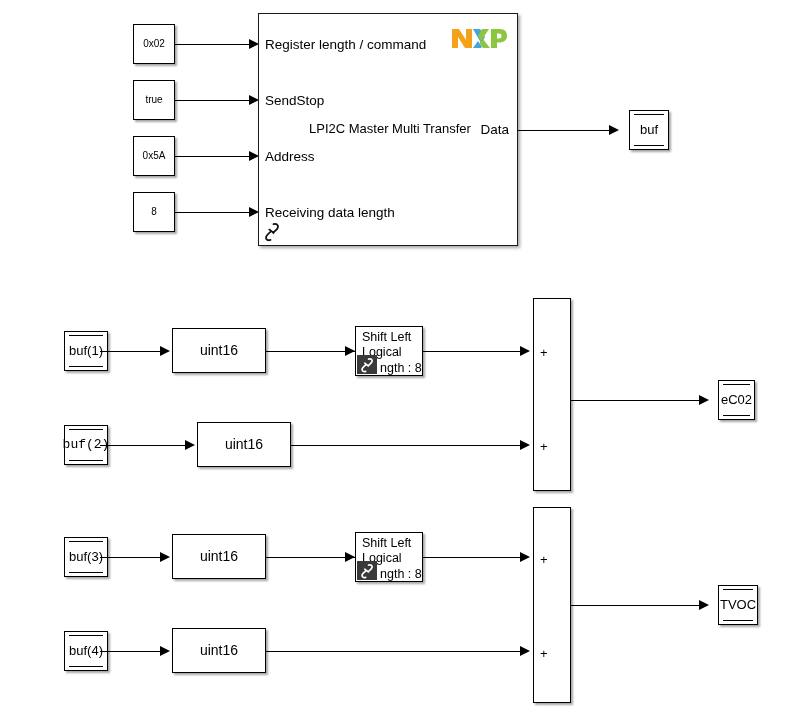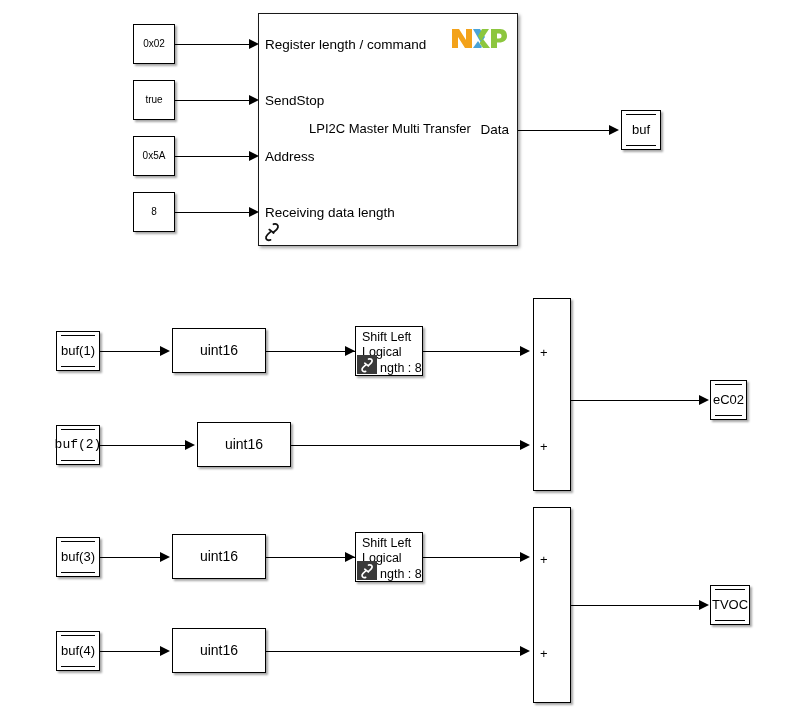--- a/index.html
+++ b/index.html
@@ -41,20 +41,21 @@
   .const {
     font-size: 10px;
   }
 
   
   .tag {
     flex-direction: column;
     justify-content: space-between;
     padding: 3px 4px;
     font-size: 13px;
+    margin-left: 8px;
   }
   .tag .rule {
     width: 100%;
     height: 0;
     border-top: 1.2px solid #000;
     flex: 0 0 auto;
   }
   .tag .tag-label {
     flex: 1 1 auto;
     display: flex;

